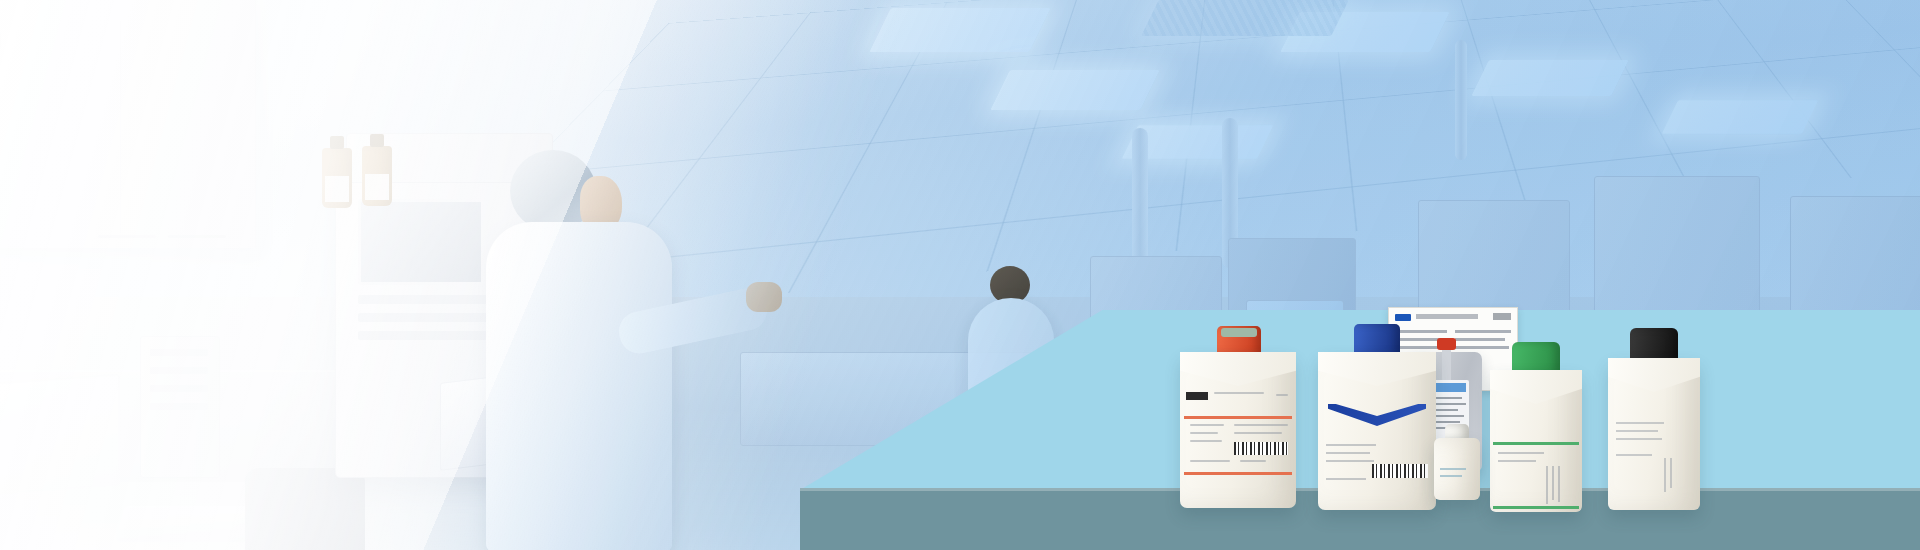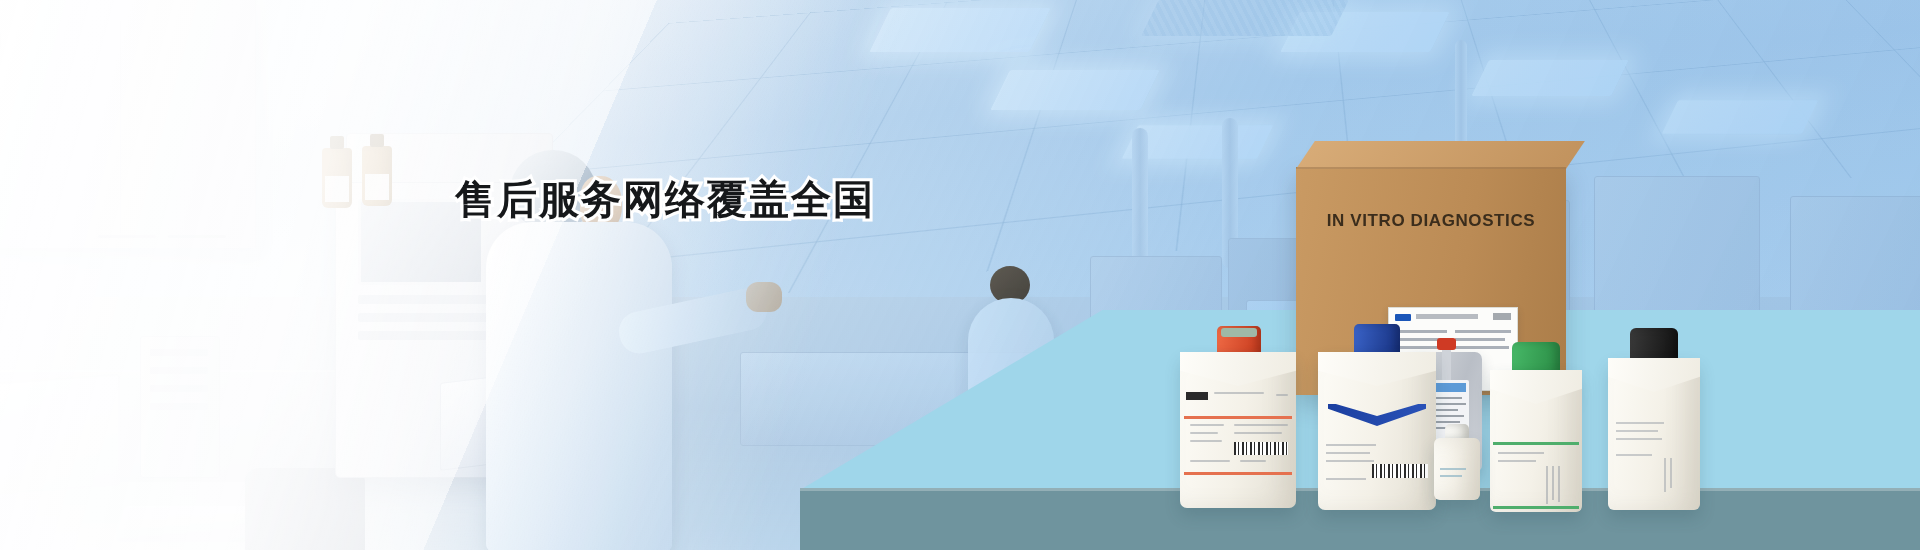--- a/index.html
+++ b/index.html
@@ -348,25 +348,20 @@
 
   </div>
 
   <div class="tint-right"></div>
   <div class="tint-white"></div>
   <div class="wedge"></div>
 
   <div class="table-top2"></div>
   <div class="table-edge"></div>
 
-  <div class="carton">
-    <div class="topface"></div>
-    <div class="seam"></div>
-    <div class="carton-txt">IN VITRO DIAGNOSTICS</div>
-  </div>
 
   <div class="carton-card">
     <div style="position:absolute;left:6px;top:6px;width:16px;height:7px;background:#1b56b8;border-radius:1px;"></div>
     <div style="position:absolute;left:27px;top:6px;width:62px;height:5px;background:#9aa0a8;opacity:.7;"></div>
     <div style="position:absolute;left:104px;top:5px;width:18px;height:7px;background:#8d939b;opacity:.8;"></div>
     <div style="position:absolute;left:6px;top:22px;width:52px;height:3px;background:#aab0b8;"></div>
     <div style="position:absolute;left:6px;top:30px;width:46px;height:3px;background:#aab0b8;"></div>
     <div style="position:absolute;left:6px;top:38px;width:50px;height:3px;background:#aab0b8;"></div>
     <div style="position:absolute;left:66px;top:22px;width:56px;height:3px;background:#aab0b8;"></div>
     <div style="position:absolute;left:66px;top:30px;width:50px;height:3px;background:#aab0b8;"></div>
@@ -453,15 +448,14 @@
   </div>
 
   <div class="prod" style="left:1434px;top:424px;width:46px;height:76px;">
     <div class="cap" style="left:11px;top:0;width:24px;height:16px;background:linear-gradient(100deg,#fdfdfa,#e6e6df);"></div>
     <div class="jug" style="left:0;top:14px;width:46px;height:62px;border-radius:6px;">
       <div class="line" style="position:absolute;left:6px;top:30px;width:26px;height:2px;background:#8fb5c4;opacity:.7;"></div>
       <div class="line" style="position:absolute;left:6px;top:37px;width:22px;height:2px;background:#8fb5c4;opacity:.7;"></div>
     </div>
   </div>
 
-  <div class="subline">售后服务网络覆盖全国</div>
 
 </div>
 
 </body></html>

